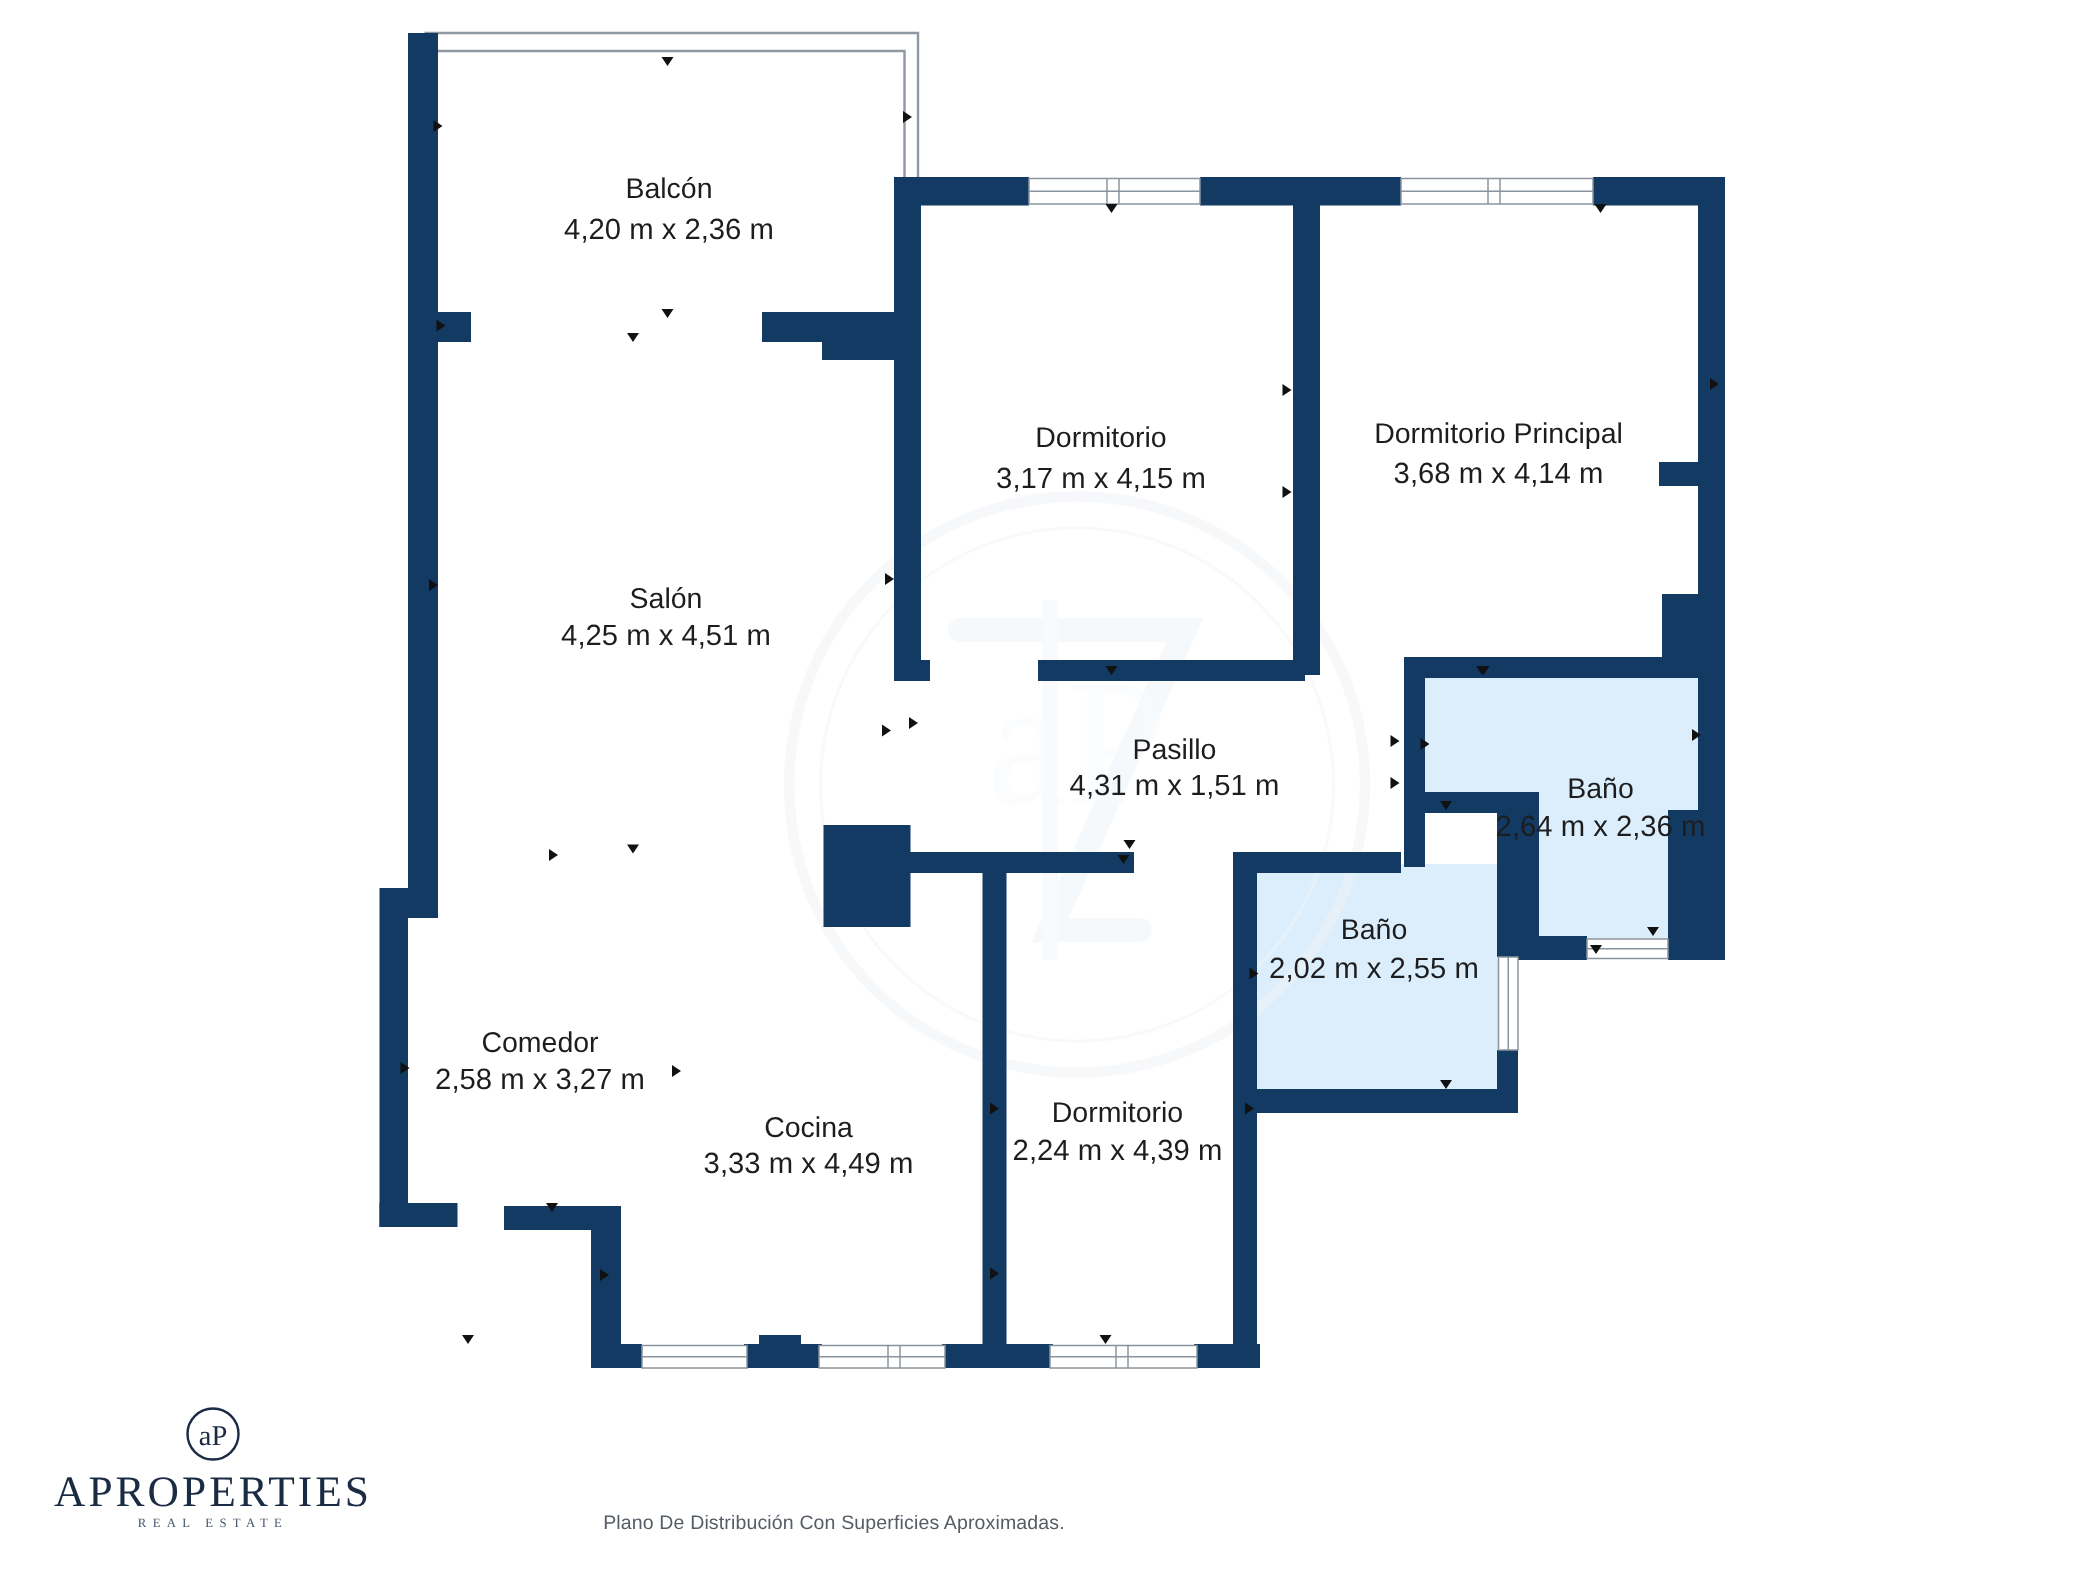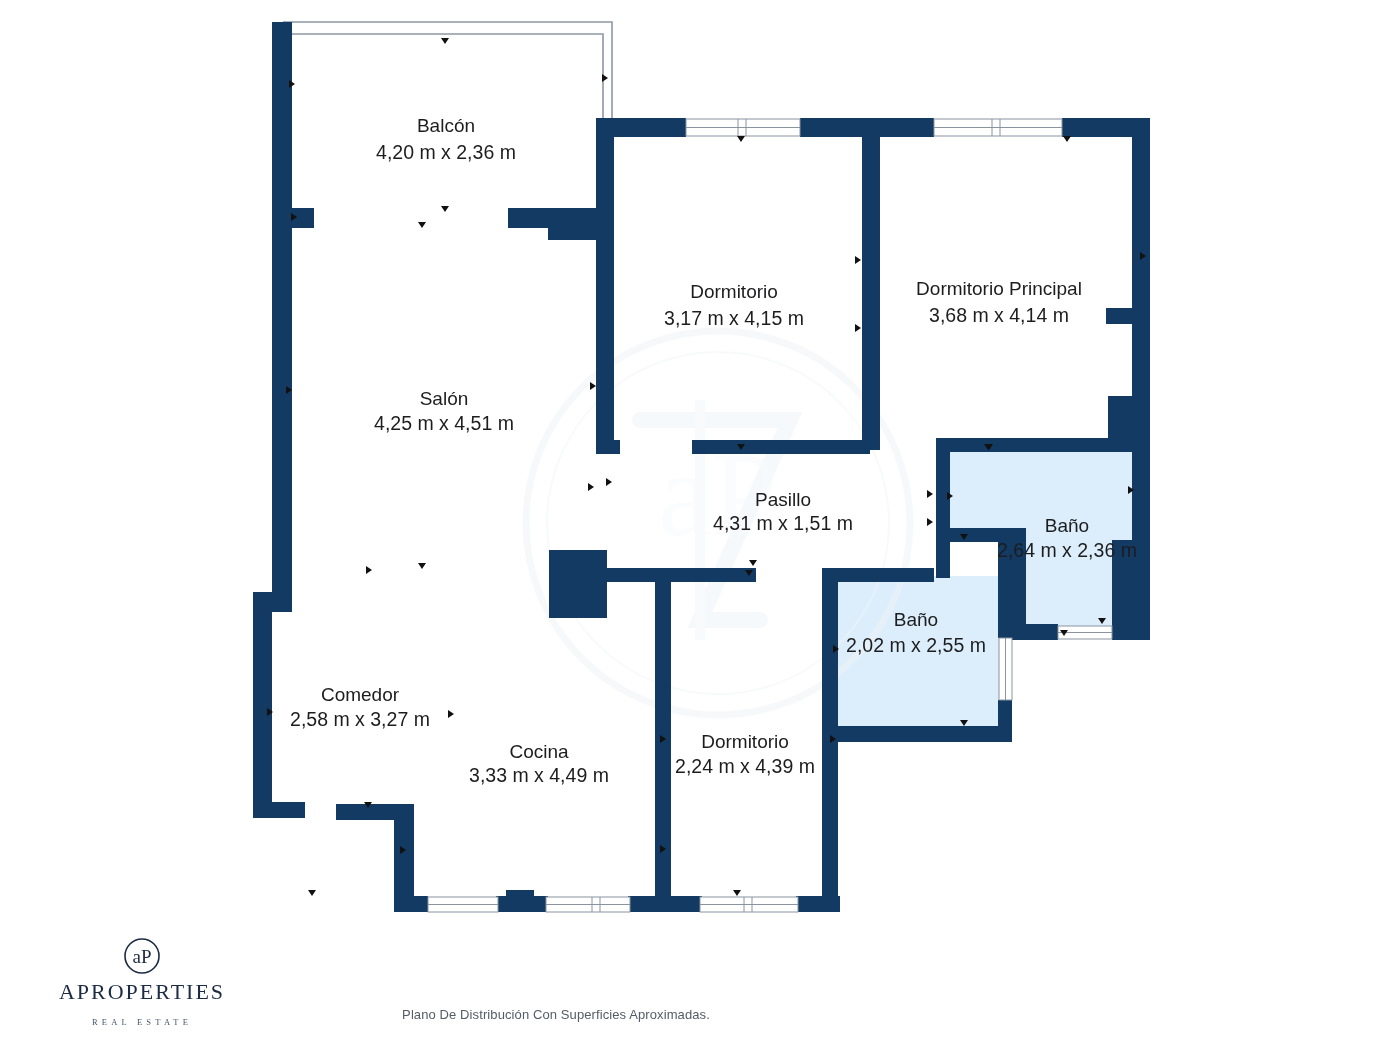--- a/index.html
+++ b/index.html
@@ -49,33 +49,33 @@
   }
   #brand-logo .logo-mark {
     width: 40px;
     height: 40px;
     margin: 0 auto 4px auto;
     position: relative;
   }
   #brand-logo .logo-mark svg { display:block; }
   #brand-logo .logo-word {
     font-family: "Liberation Serif", serif;
-    font-size: 22px;
+    font-size: 29px;
     letter-spacing: 2.0px;
     font-weight: 400;
     color: #1b2b43;
     line-height: 1.05;
     white-space: nowrap;
   }
   #brand-logo .logo-sub {
     font-family: "Liberation Serif", serif;
     font-size: 8.5px;
     letter-spacing: 4.2px;
     color: #45566e;
-    margin-top: 14px;
+    margin-top: 0;
     white-space: nowrap;
   }
   #footer-caption {
     position: absolute;
     left: 0;
     top: 1007px;
     width: 1112px;
     text-align: center;
     font-family: "Liberation Sans", sans-serif;
     font-size: 13px;

